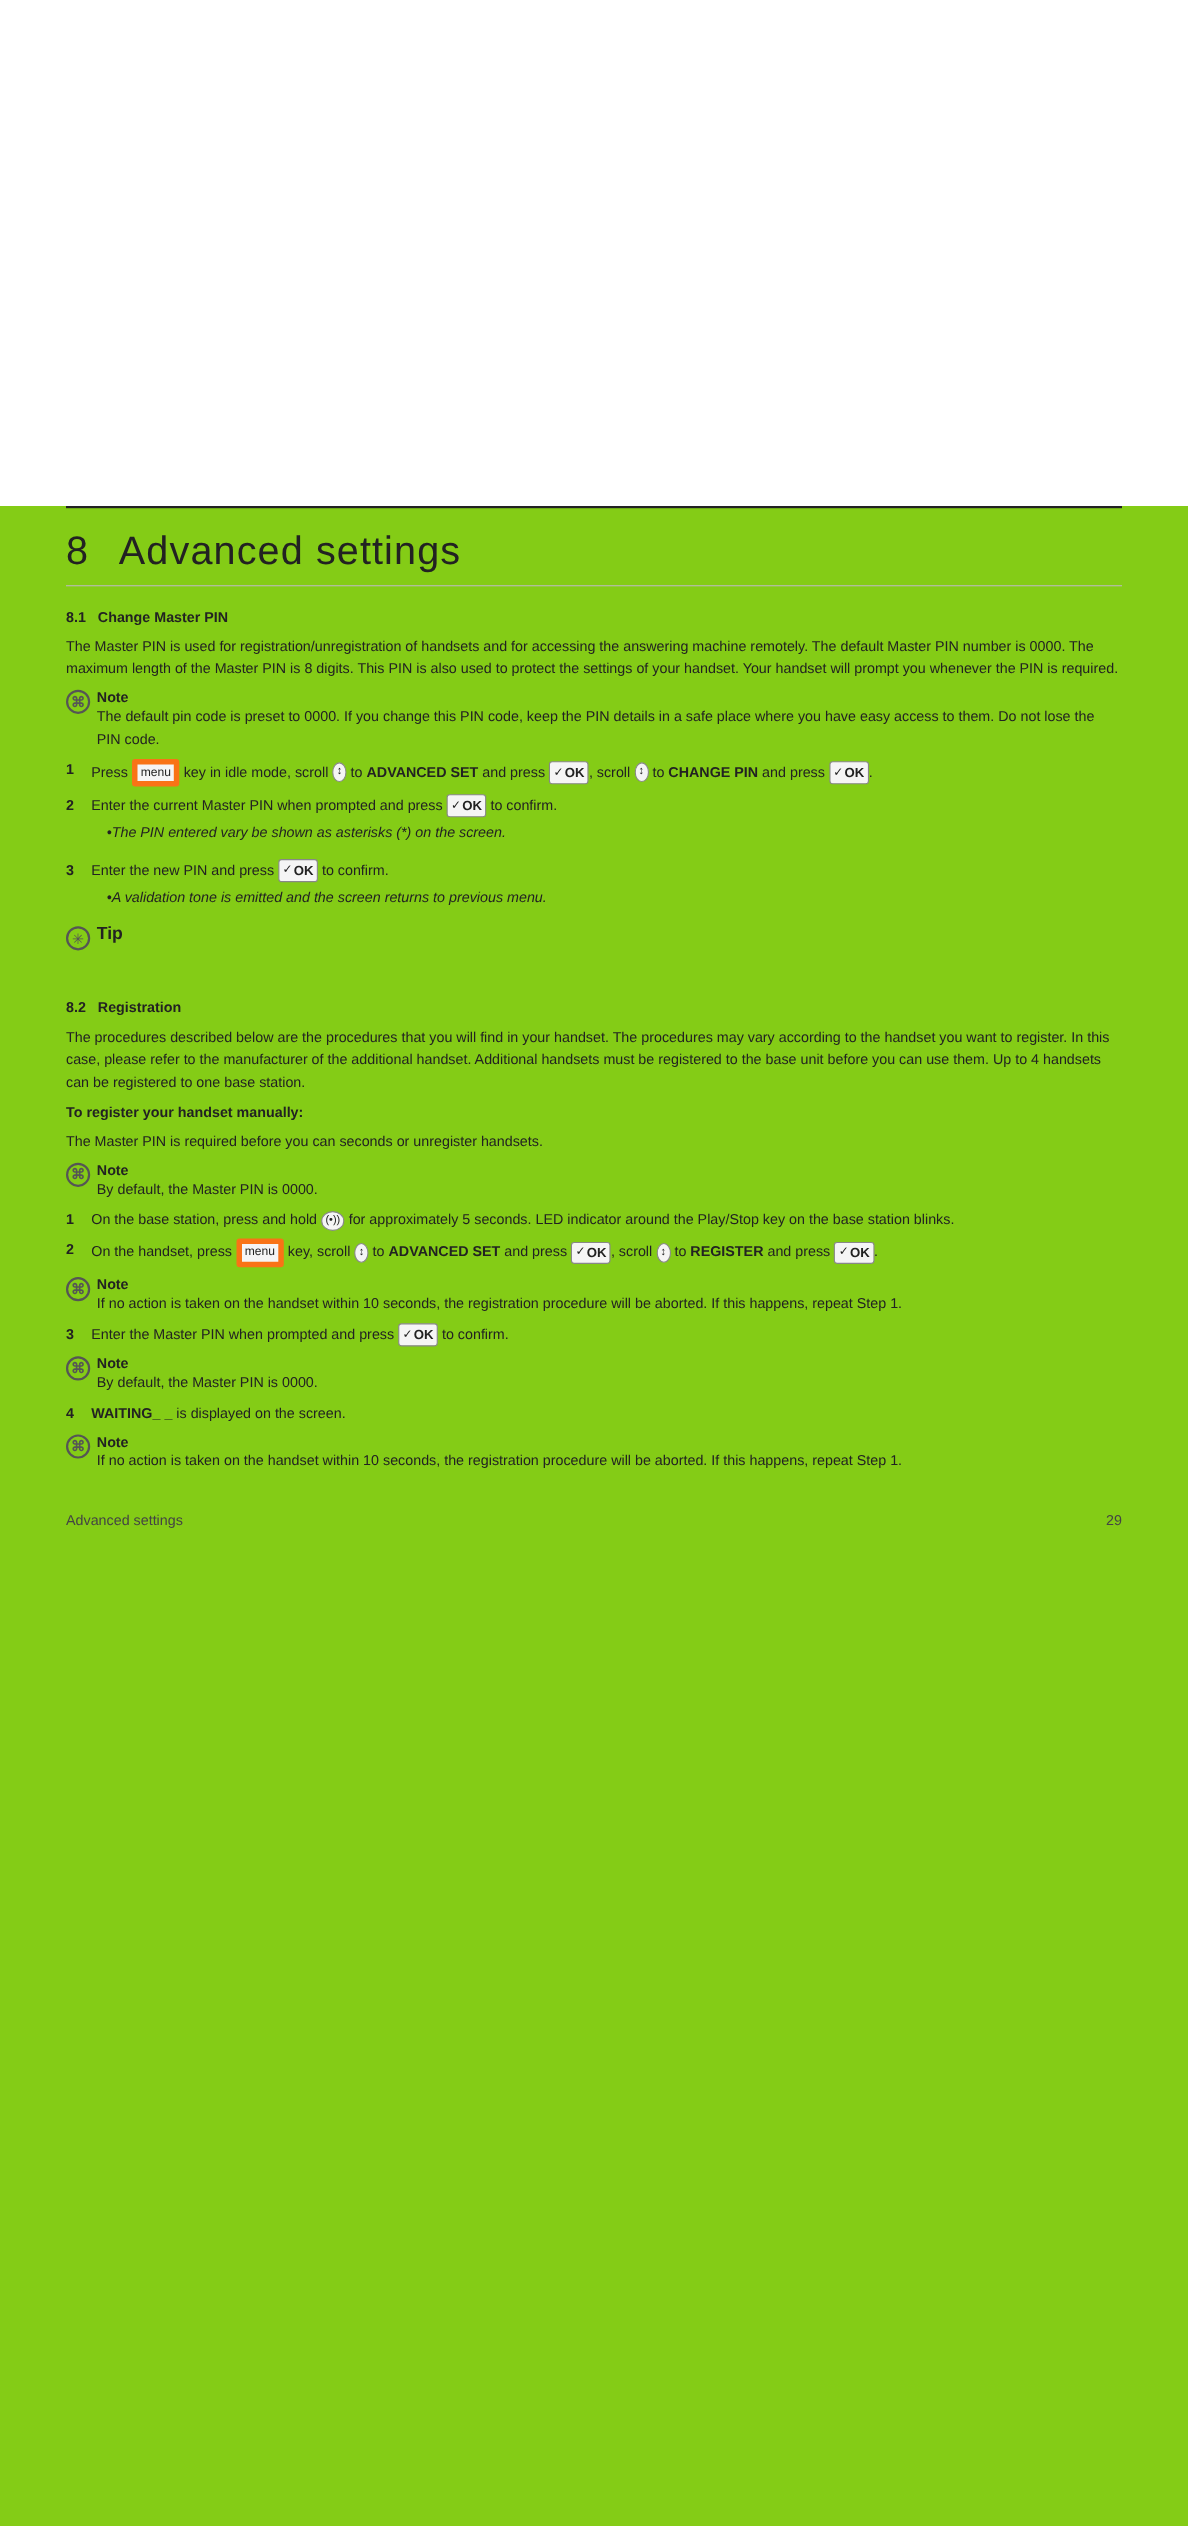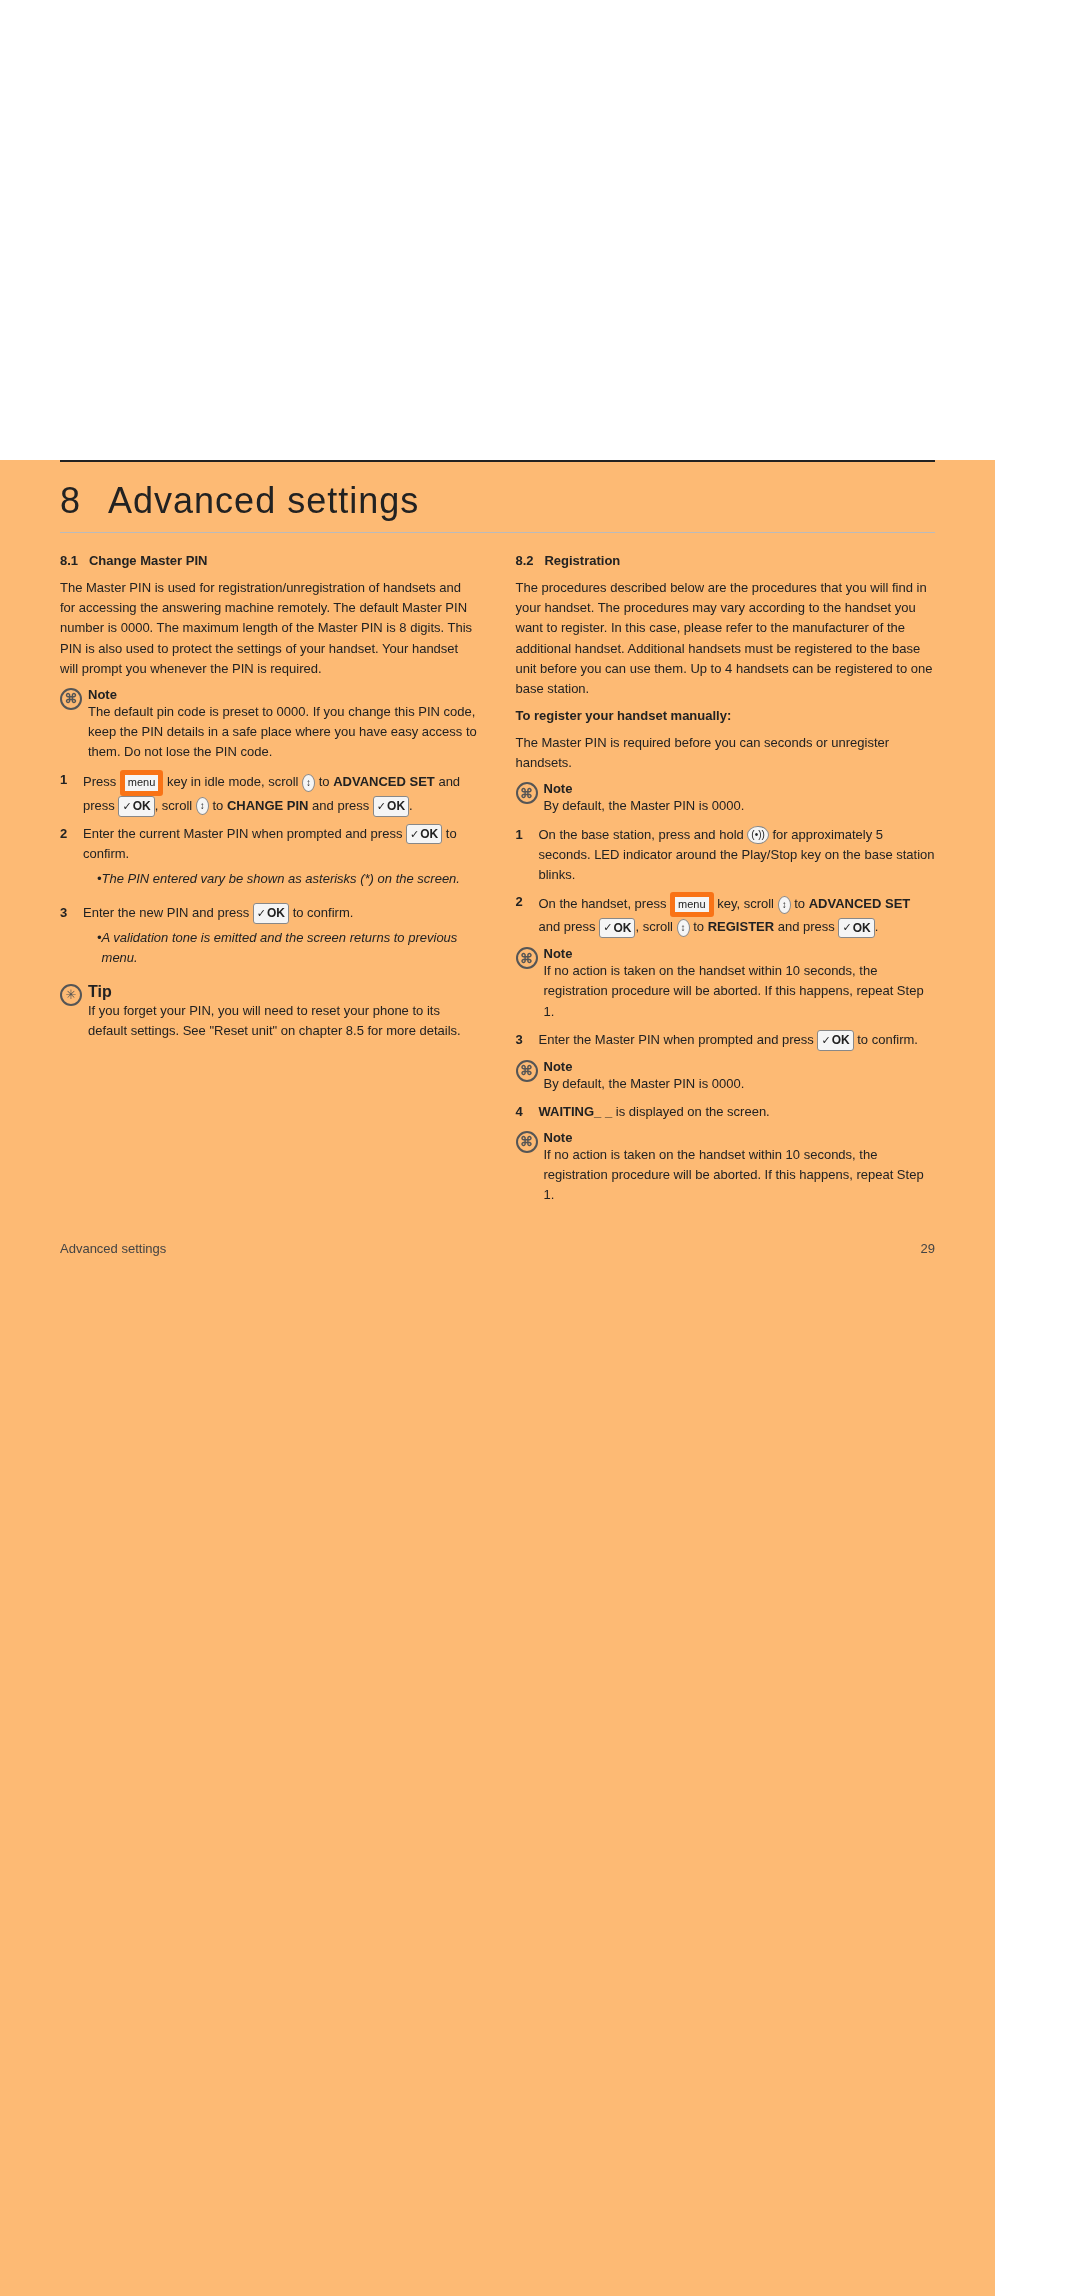--- a/index.html
+++ b/index.html
@@ -5,23 +5,23 @@
     * { margin: 0; padding: 0; box-sizing: border-box; }
     body {
       background: #fff;
       font-family: Arial, Helvetica, sans-serif;
       font-size: 13px;
       color: #222;
       width: 1080px;
       min-height: 2296px;
     }
     .page {
-      width: 995px;
+      width: 1080px;
       min-height: 2296px;
-      background: #fdba74;
+      background: #84cc16;
       padding: 0;
       display: flex;
       flex-direction: column;
     }
     .top-blank {
       height: 460px;
       background: #fff;
     }
     .divider-top {
       border-top: 2px solid #222;
@@ -37,21 +37,21 @@
     .chapter-title span {
       font-size: 36px;
       margin-right: 18px;
     }
     .divider-thin {
       border-top: 1.5px solid #bbb;
       margin: 0 60px 18px 60px;
     }
     .two-col {
       display: flex;
-      flex-direction: row;
+      flex-direction: column;
       padding: 0 60px;
       gap: 36px;
     }
     .col {
       flex: 1;
       min-width: 0;
     }
     .section-number {
       font-weight: bold;
     }
@@ -269,21 +269,20 @@
               <li>A validation tone is emitted and the screen returns to previous menu.</li>
             </ul>
           </span>
         </li>
       </ol>
 
       <div class="tip-box">
         <div class="tip-icon">✳</div>
         <div>
           <span class="tip-label">Tip</span><br>
-          <span class="note-text">If you forget your PIN, you will need to reset your phone to its default settings. See "Reset unit" on chapter 8.5 for more details.</span>
         </div>
       </div>
 
     </div>
 
     <div class="col">
 
       <p>
         <span class="section-number bold">8.2</span>
         &nbsp;&nbsp;<span class="bold">Registration</span>

